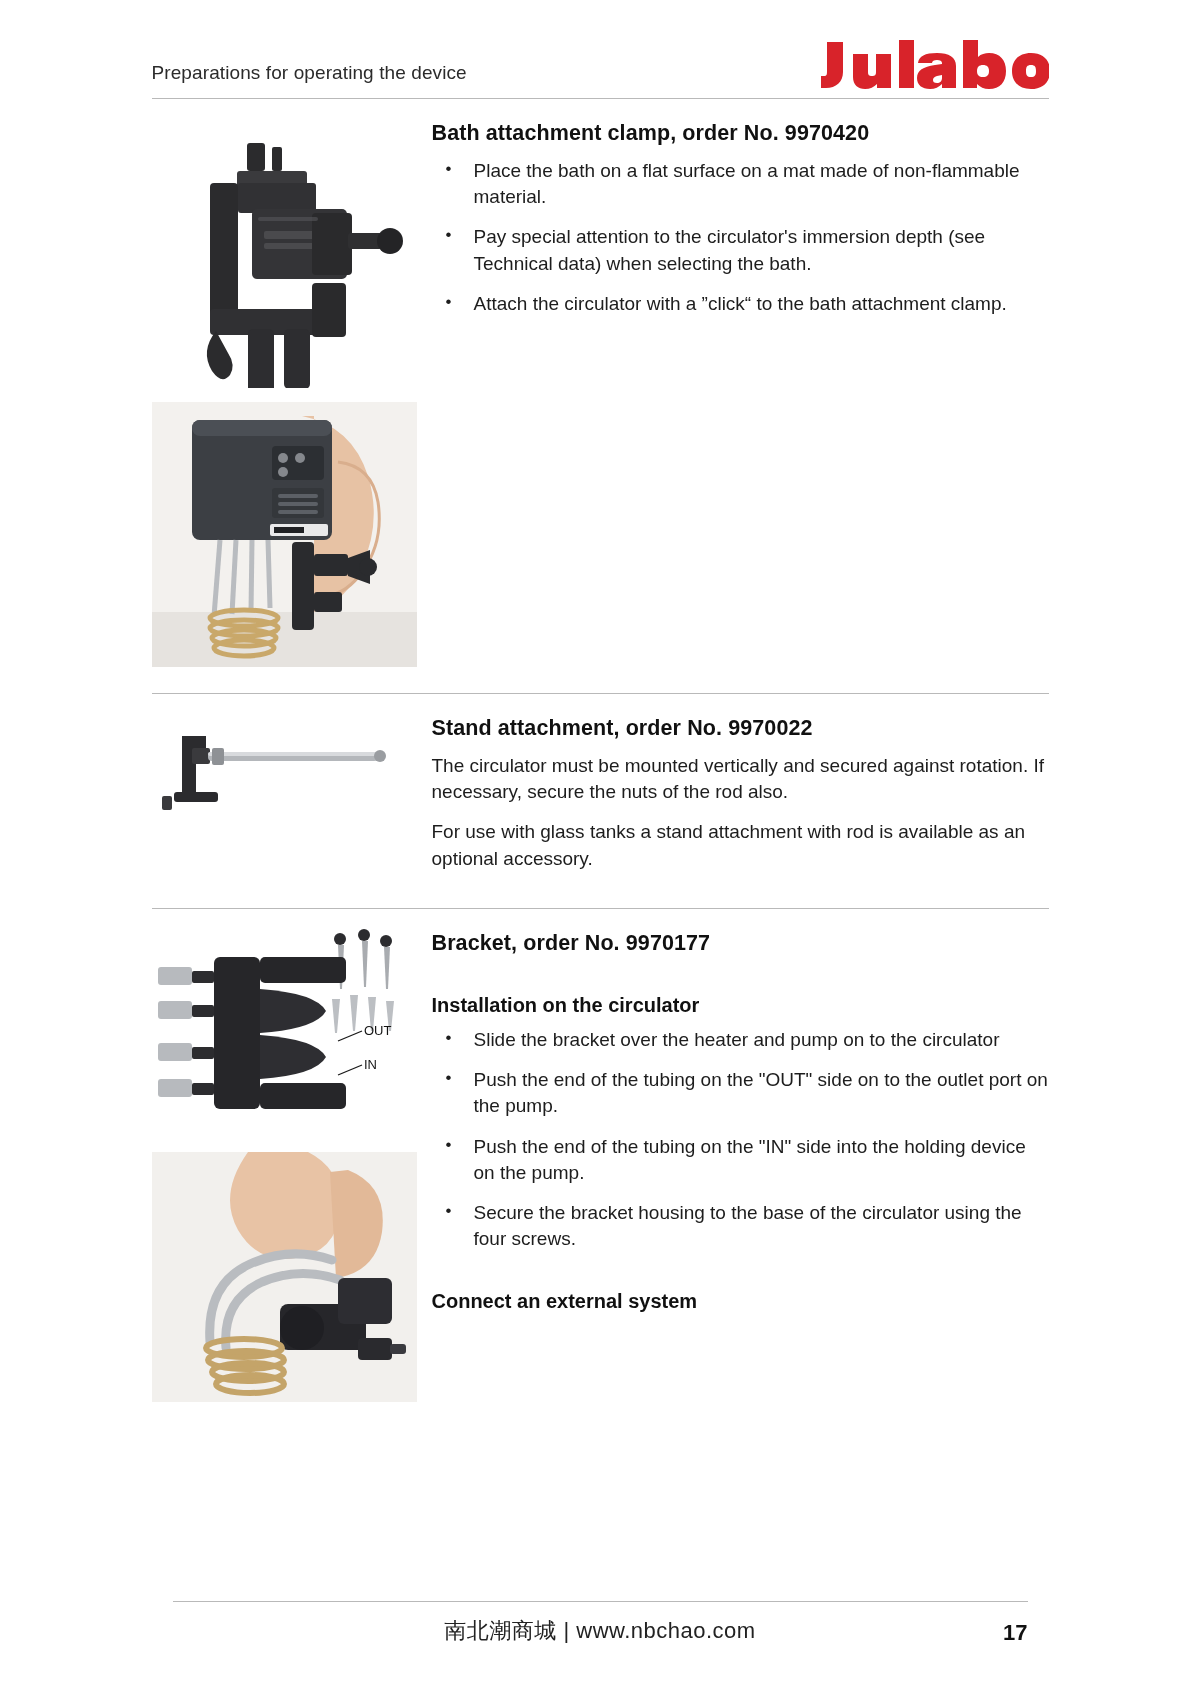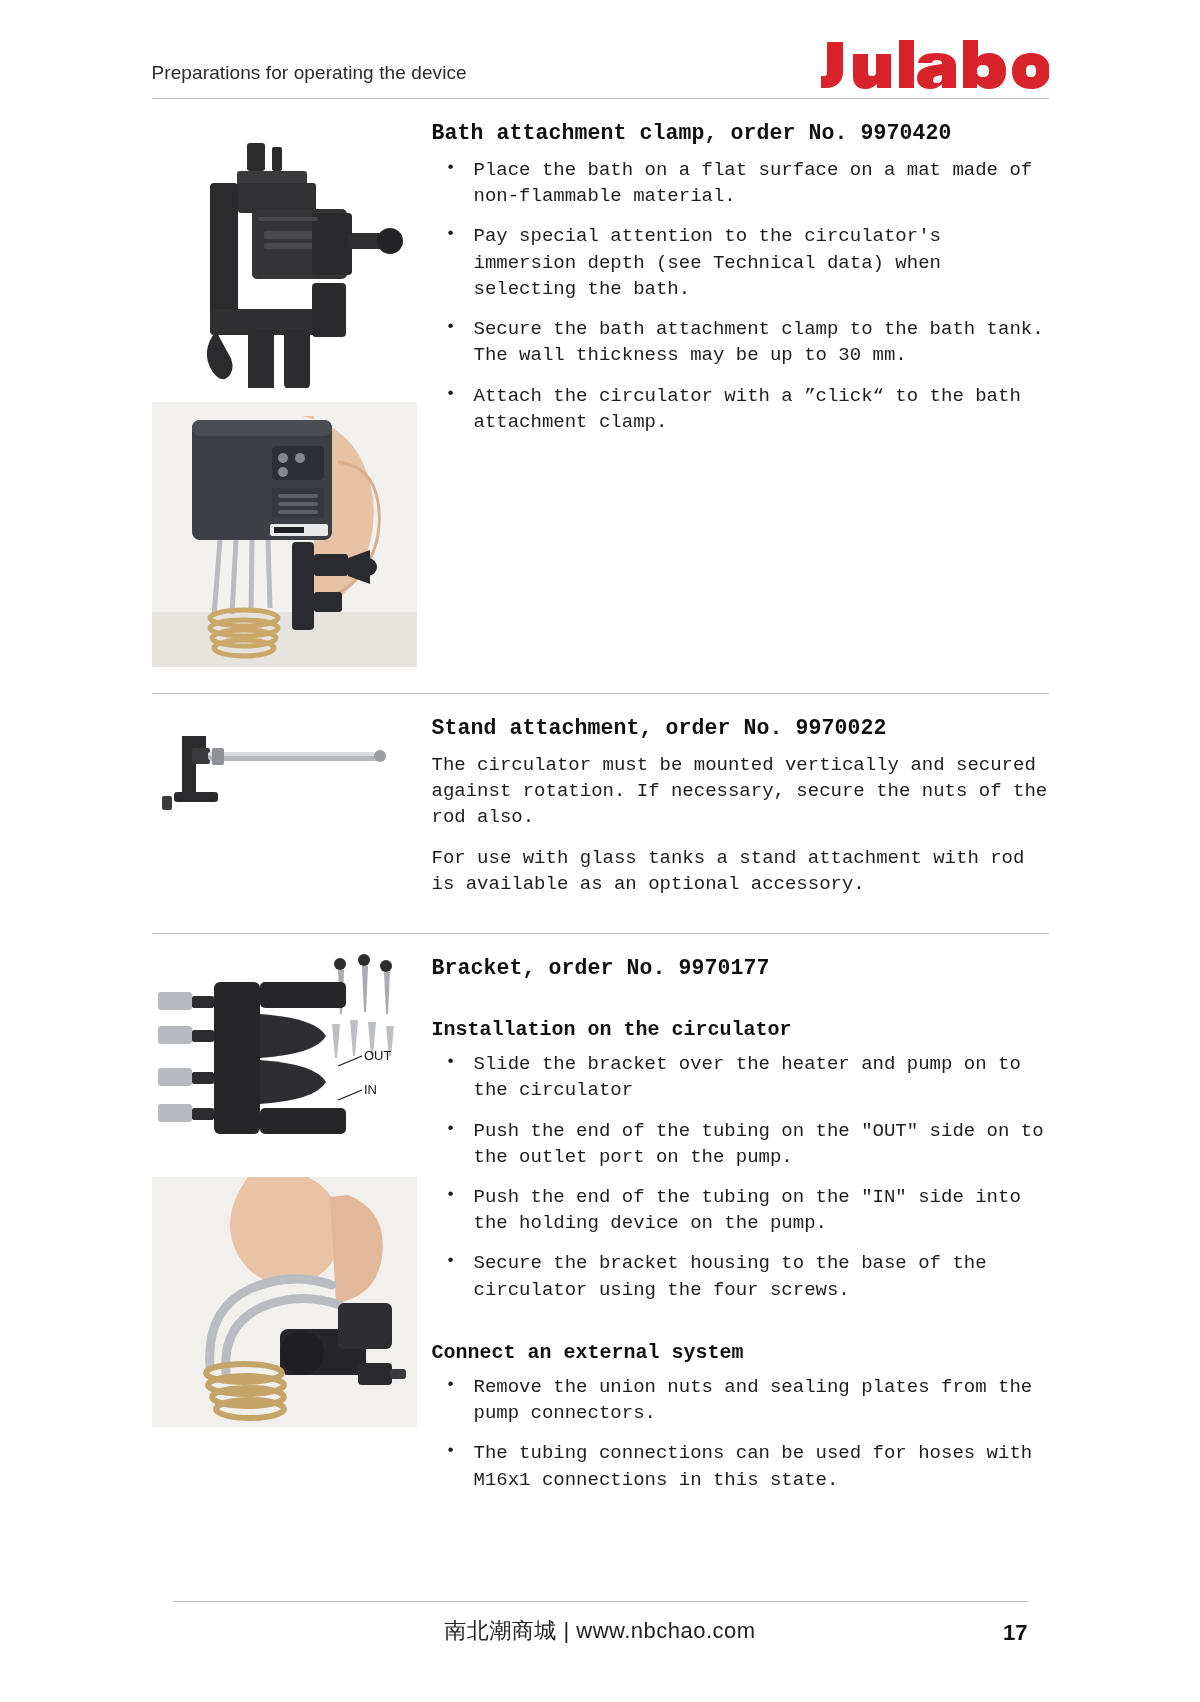--- a/index.html
+++ b/index.html
@@ -54,21 +54,20 @@
   }
   .col-img {
     width: 275px;
     flex: 0 0 275px;
     padding-top: 14px;
   }
   .col-text {
     flex: 1 1 auto;
     padding-top: 16px;
     padding-left: 5px;
-    font-family: Liberation Mono, monospace;
   }
 
   h2.sec-title {
     font-size: 21.5px;
     font-weight: bold;
     margin: 6px 0 12px 0;
     color: #111;
     letter-spacing: 0.1px;
   }
   h3.sub-title {
@@ -251,21 +250,20 @@
           </svg>
         </div>
 
       </div>
 
       <div class="col-text">
         <h2 class="sec-title">Bath attachment clamp, order No. 9970420</h2>
         <ul class="bullets">
           <li>Place the bath on a flat surface on a mat made of non-flammable material.</li>
           <li>Pay special attention to the circulator's immersion depth (see Technical data) when selecting the bath.</li>
-          <li>Secure the bath attachment clamp to the bath tank. The wall thickness may be up to 30 mm.</li>
           <li>Attach the circulator with a ”click“ to the bath attachment clamp.</li>
         </ul>
       </div>
     </div>
   </div>
 
   <div class="section sec2">
     <div class="section-inner">
       <div class="col-img">
         <div class="photo">
@@ -384,24 +382,20 @@
 
         <h3 class="sub-title">Installation on the circulator</h3>
         <ul class="bullets">
           <li>Slide the bracket over the heater and pump on to the circulator</li>
           <li>Push the end of the tubing on the "OUT" side on to the outlet port on the pump.</li>
           <li>Push the end of the tubing on the "IN" side into the holding device on the pump.</li>
           <li>Secure the bracket housing to the base of the circulator using the four screws.</li>
         </ul>
 
         <h3 class="sub-title">Connect an external system</h3>
-        <ul class="bullets">
-          <li>Remove the union nuts and sealing plates from the pump connectors.</li>
-          <li>The tubing connections can be used for hoses with M16x1 connections in this state.</li>
-        </ul>
       </div>
     </div>
   </div>
 
   <div class="footer">
     <div class="footer-center">南北潮商城 | www.nbchao.com</div>
     <div class="footer-page">17</div>
   </div>
 
 </div>

